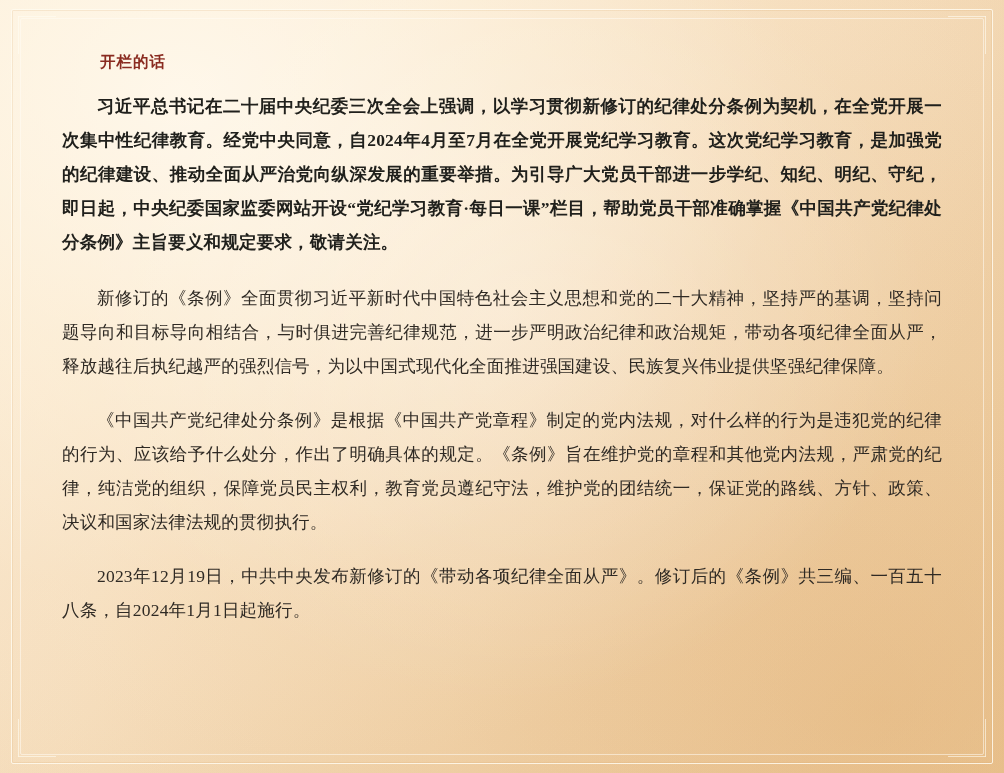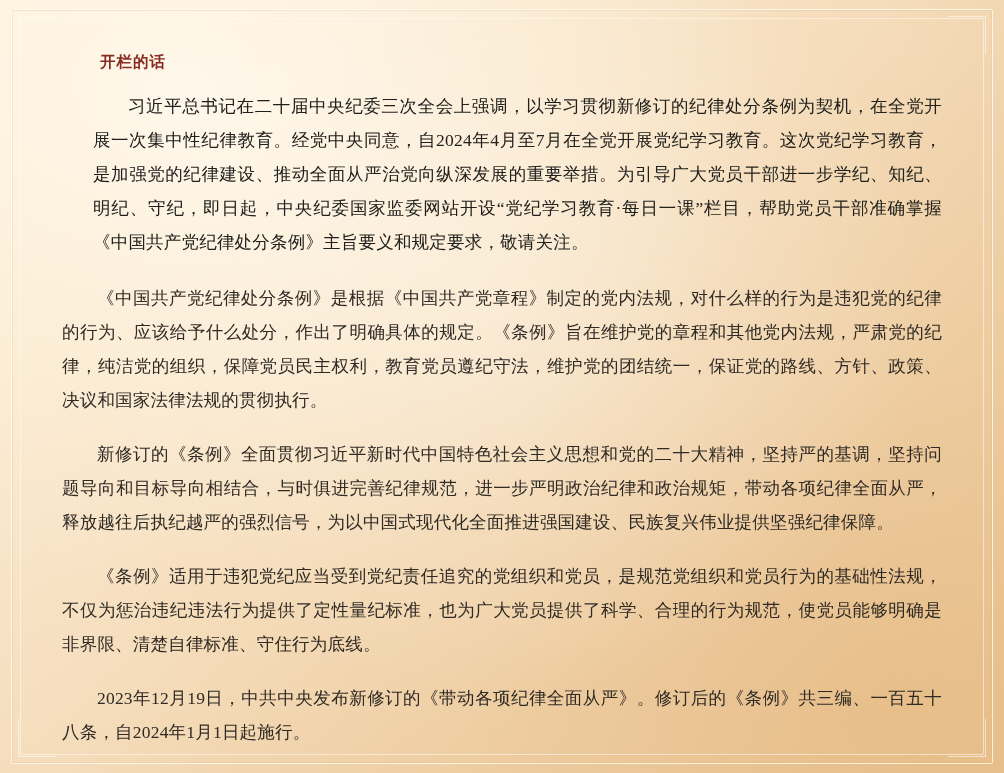--- a/index.html
+++ b/index.html
@@ -96,24 +96,23 @@
     font-size: 17.5px;
     line-height: 34px;
     color: #2f2a24;
     margin: 0 0 14px 0;
     text-align: justify;
     text-justify: inter-ideograph;
     text-indent: 2em;
     letter-spacing: 0.2px;
   }
   .para.lead {
-    font-weight: normal;
+    font-weight: bold;
     color: #20201c;
     margin-bottom: 22px;
-    margin-left: 31px;
   }
   .para.spaced {
     margin-bottom: 20px;
   }
 </style>
 </head>
 <body>
 
 <div class="page">
 
@@ -136,22 +135,21 @@
     <span class="h"></span>
       <span class="v"></span>
   </div>
 
   <div class="content">
 
     <h2 class="section-title">开栏的话</h2>
 
     <p class="para lead">习近平总书记在二十届中央纪委三次全会上强调，以学习贯彻新修订的纪律处分条例为契机，在全党开展一次集中性纪律教育。经党中央同意，自2024年4月至7月在全党开展党纪学习教育。这次党纪学习教育，是加强党的纪律建设、推动全面从严治党向纵深发展的重要举措。为引导广大党员干部进一步学纪、知纪、明纪、守纪，即日起，中央纪委国家监委网站开设“党纪学习教育·每日一课”栏目，帮助党员干部准确掌握《中国共产党纪律处分条例》主旨要义和规定要求，敬请关注。</p>
 
+    <p class="para spaced">新修订的《条例》全面贯彻习近平新时代中国特色社会主义思想和党的二十大精神，坚持严的基调，坚持问题导向和目标导向相结合，与时俱进完善纪律规范，进一步严明政治纪律和政治规矩，带动各项纪律全面从严，释放越往后执纪越严的强烈信号，为以中国式现代化全面推进强国建设、民族复兴伟业提供坚强纪律保障。</p>
+
     <p class="para spaced">《中国共产党纪律处分条例》是根据《中国共产党章程》制定的党内法规，对什么样的行为是违犯党的纪律的行为、应该给予什么处分，作出了明确具体的规定。《条例》旨在维护党的章程和其他党内法规，严肃党的纪律，纯洁党的组织，保障党员民主权利，教育党员遵纪守法，维护党的团结统一，保证党的路线、方针、政策、决议和国家法律法规的贯彻执行。</p>
 
-    <p class="para spaced">新修订的《条例》全面贯彻习近平新时代中国特色社会主义思想和党的二十大精神，坚持严的基调，坚持问题导向和目标导向相结合，与时俱进完善纪律规范，进一步严明政治纪律和政治规矩，带动各项纪律全面从严，释放越往后执纪越严的强烈信号，为以中国式现代化全面推进强国建设、民族复兴伟业提供坚强纪律保障。</p>
-
-    <p class="para spaced">《条例》适用于违犯党纪应当受到党纪责任追究的党组织和党员，是规范党组织和党员行为的基础性法规，不仅为惩治违纪违法行为提供了定性量纪标准，也为广大党员提供了科学、合理的行为规范，使党员能够明确是非界限、清楚自律标准、守住行为底线。</p>
 
     <p class="para">2023年12月19日，中共中央发布新修订的《带动各项纪律全面从严》。修订后的《条例》共三编、一百五十八条，自2024年1月1日起施行。</p>
 
   </div>
 </div>
 
 </body></html>

